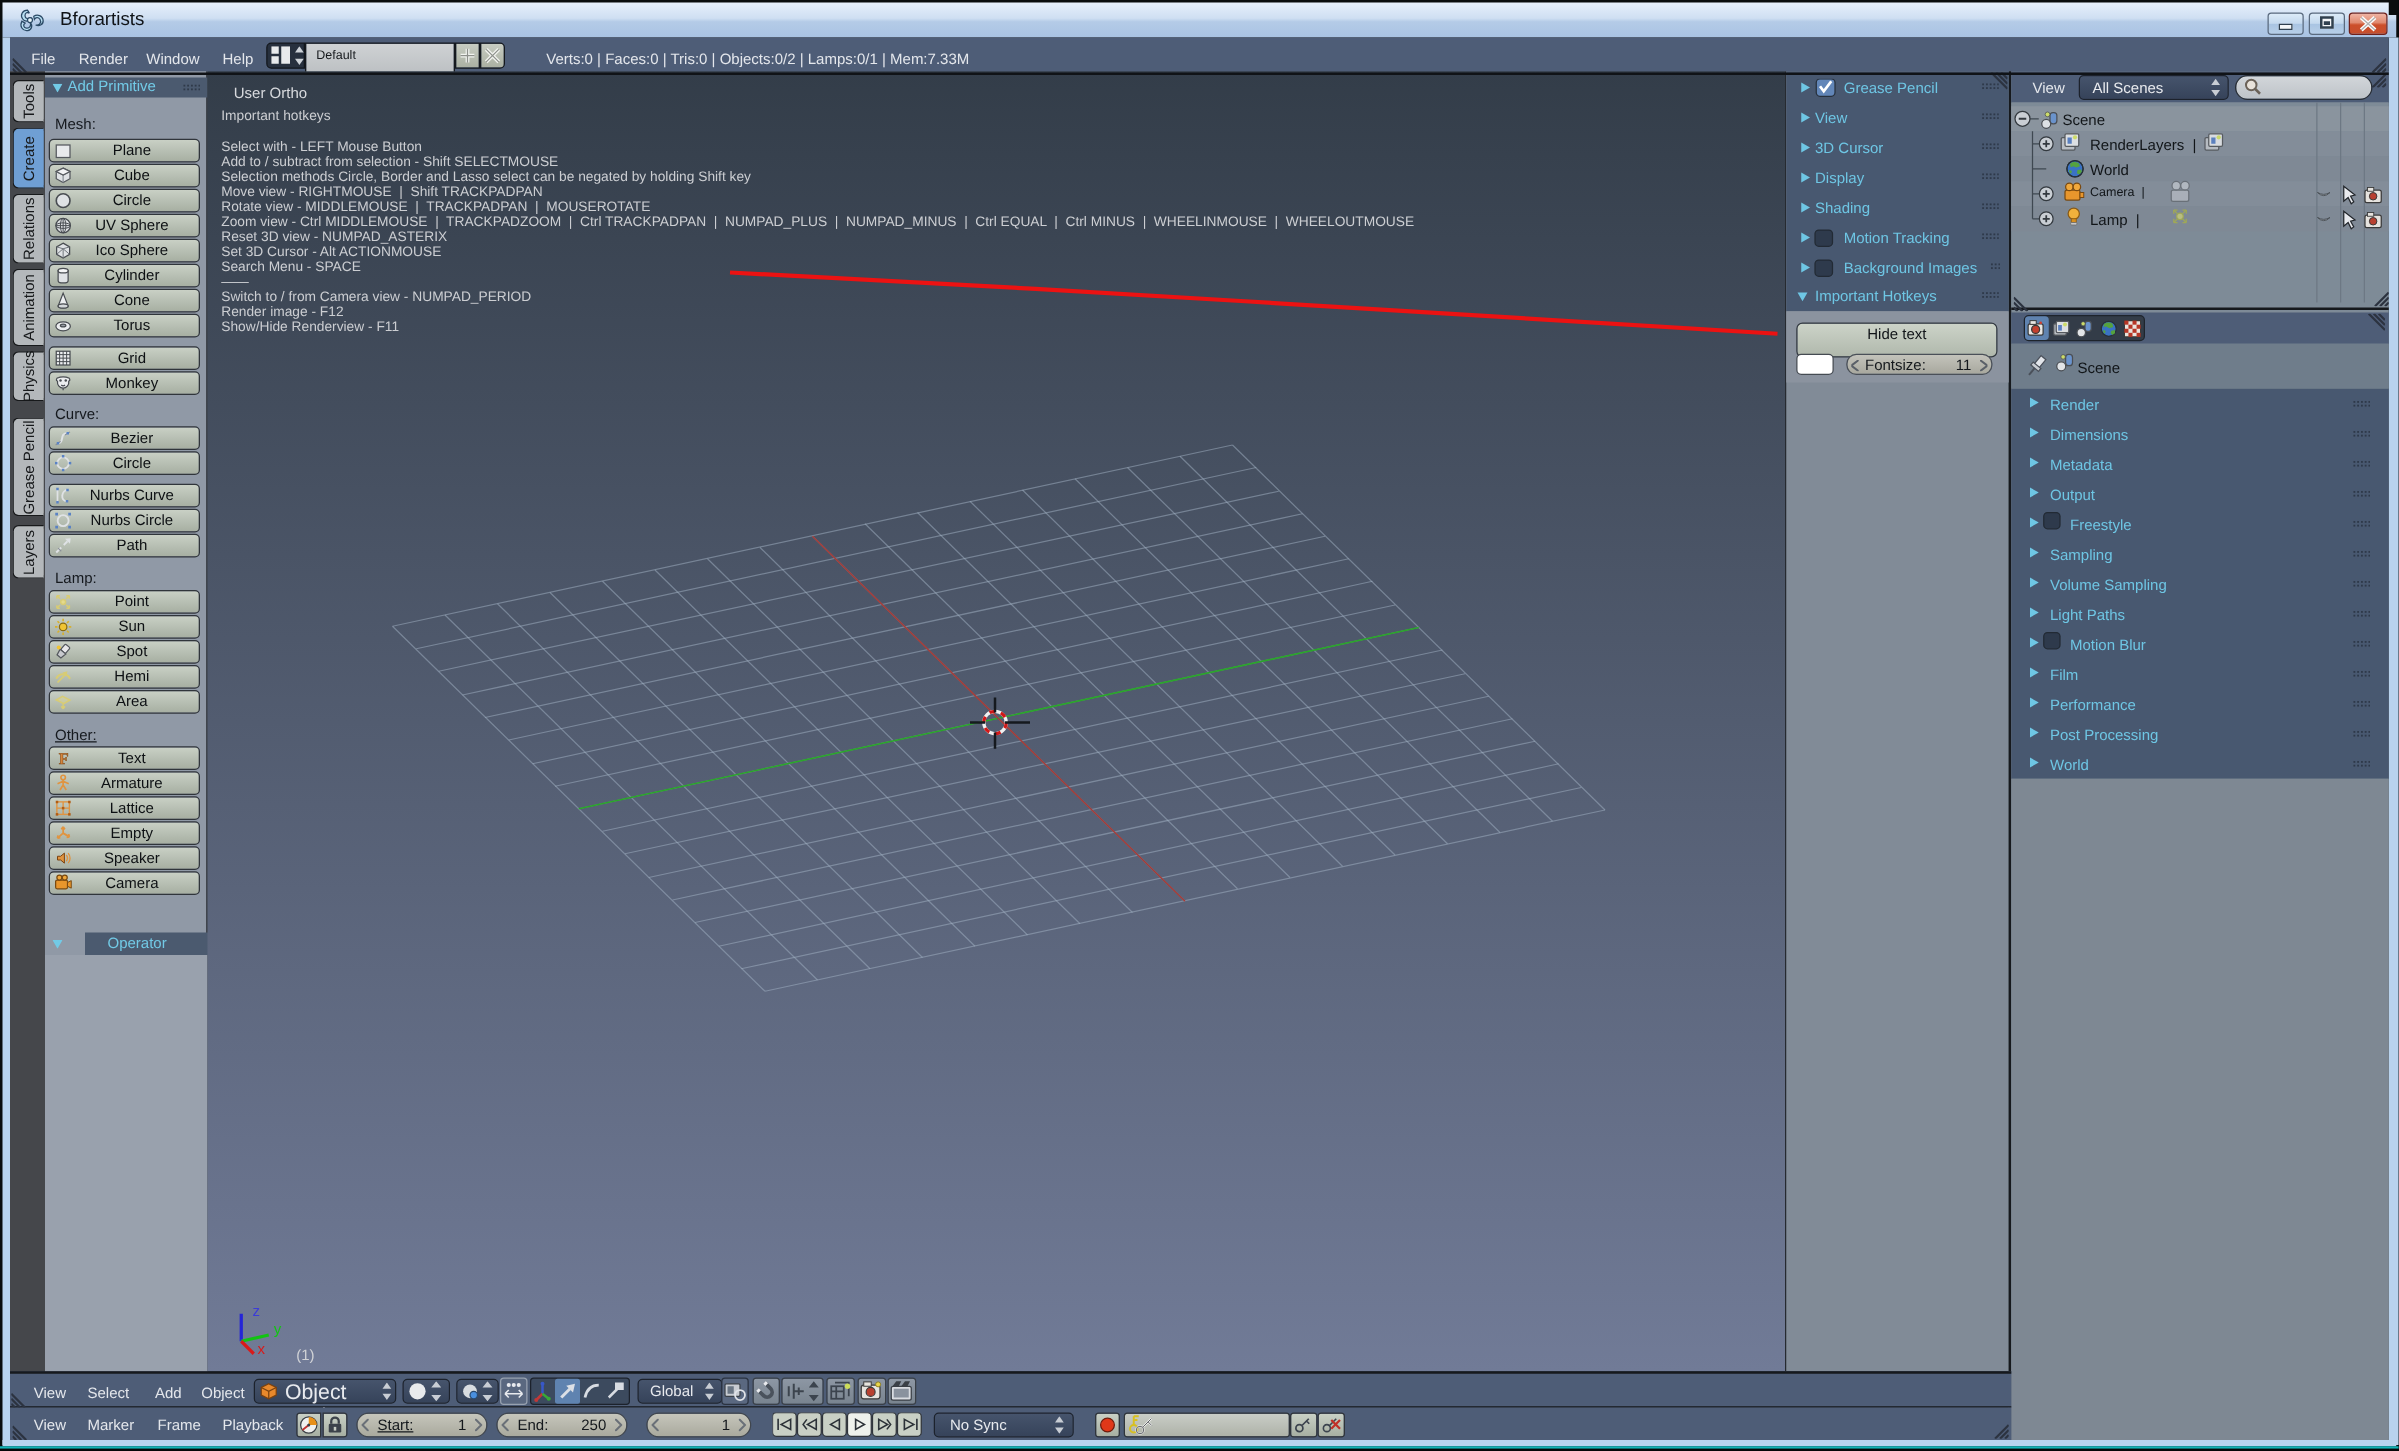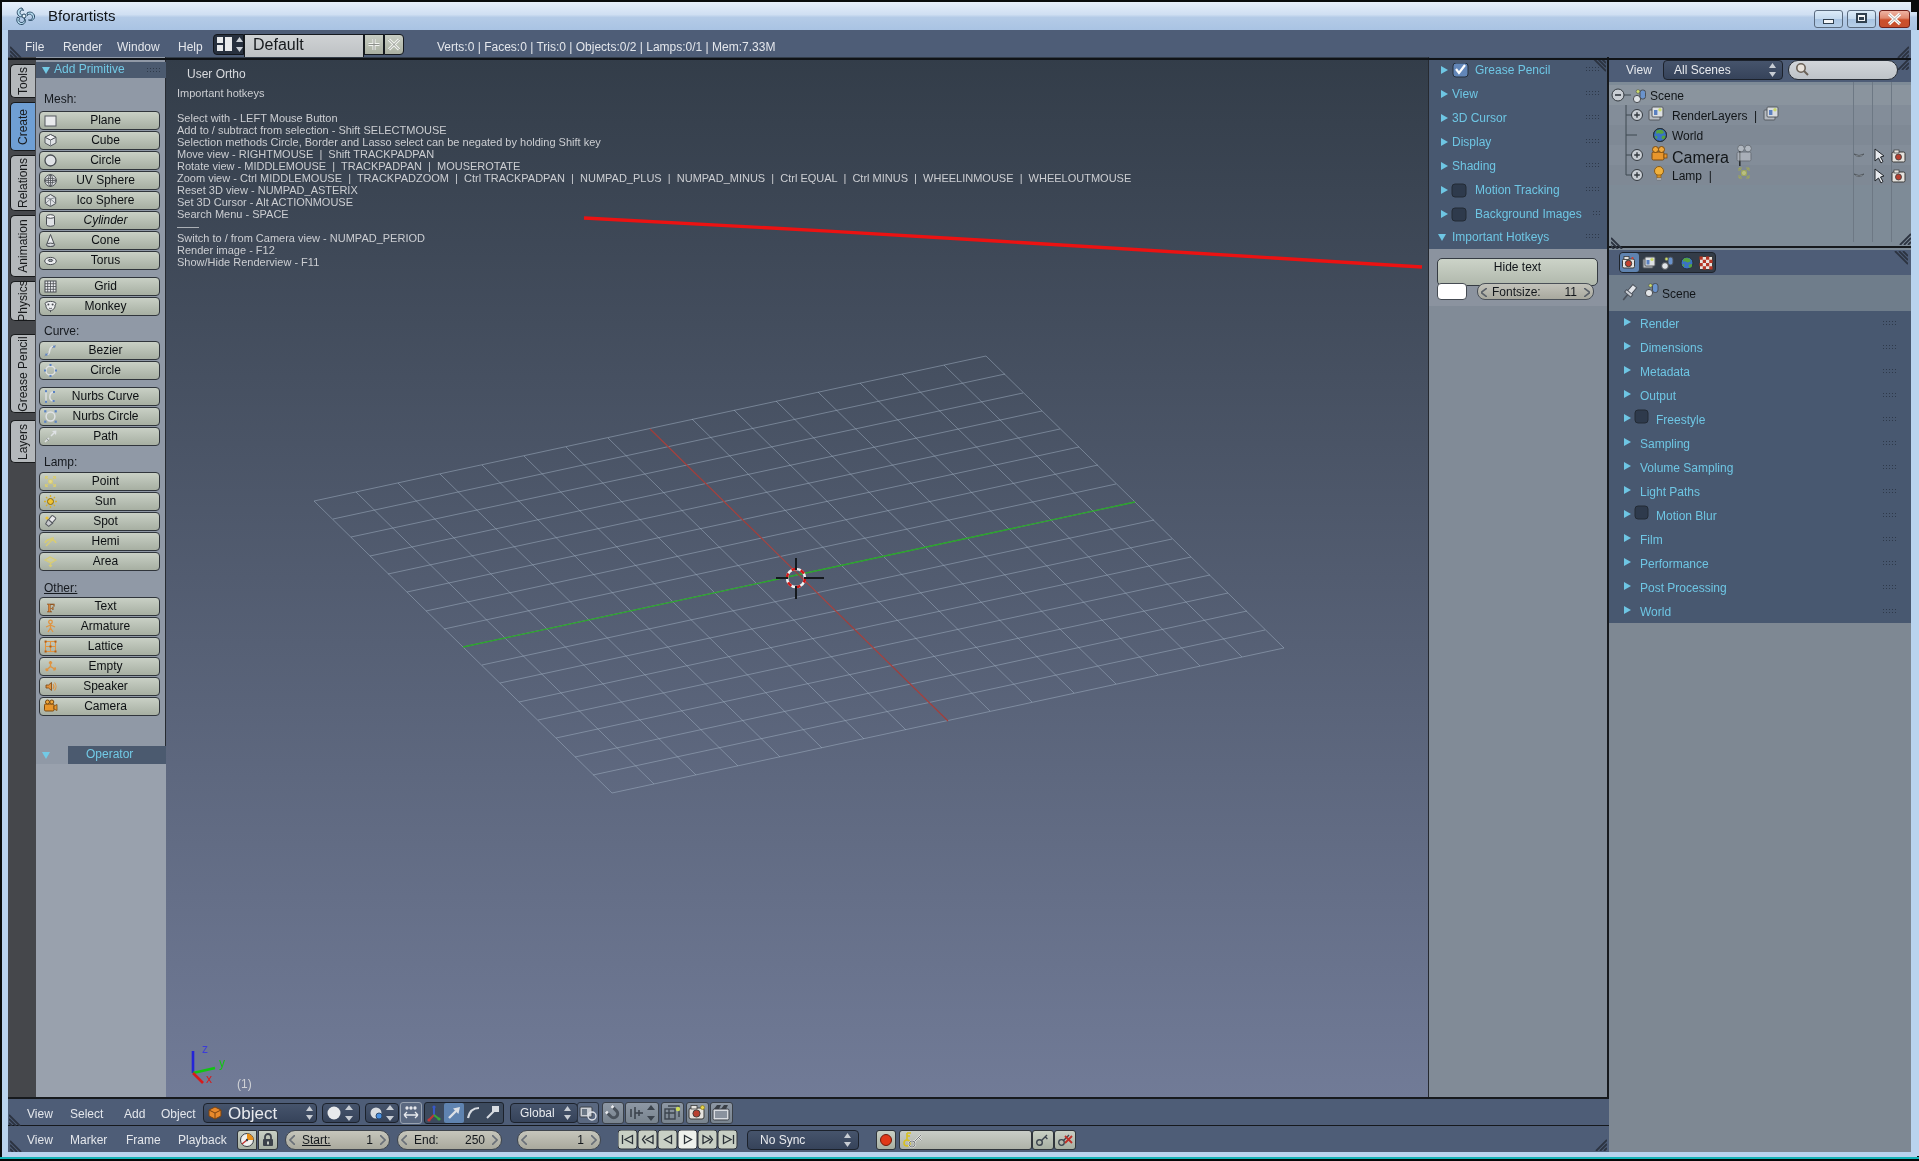--- a/index.html
+++ b/index.html
@@ -61,21 +61,21 @@
 <div class="abs" style="left:213px;top:34px;width:31px;height:21px;background:#27303e;border:1px solid #12161c;border-radius:4px 0 0 4px;"></div>
 <svg class="abs" style="left:217px;top:37px;" width="16" height="15" viewBox="0 0 16 15">
     <rect x="0" y="0" width="6" height="6" fill="#e8eaec"></rect>
     <rect x="0" y="8" width="6" height="6" fill="#e8eaec"></rect>
     <rect x="8" y="0" width="7" height="14" fill="#e8eaec"></rect>
   </svg>
 <svg class="abs" style="left:235px;top:37px;" width="9" height="15" viewBox="0 0 9 15">
     <path d="M4.5 0 L8 5 L1 5 Z" fill="#cdd2d8"></path>
     <path d="M4.5 15 L8 10 L1 10 Z" fill="#cdd2d8"></path>
   </svg>
-<div class="abs" style="left:244px;top:34px;width:120px;height:33px;background:linear-gradient(180deg,#cfd2d4,#b6babd);border:1px solid #15191e;color:#16191c;font-size:16px;line-height:20px;padding-left:8px;">Default</div>
+<div class="abs" style="left:244px;top:34px;width:120px;height:33px;background:linear-gradient(180deg,#cfd2d4,#b6babd);border:1px solid #15191e;color:#16191c;font-size:10px;line-height:20px;padding-left:8px;">Default</div>
 <div class="abs" style="left:364px;top:34px;width:20px;height:21px;background:linear-gradient(180deg,#c7ccc2,#aab0a2);border:1px solid #15191e;"></div>
 <svg class="abs" style="left:364px;top:34px;" width="20" height="21" viewBox="0 0 20 21">
     <path d="M10 5 V16 M4.5 10.5 H15.5" stroke="#f2f4f0" stroke-width="3"></path>
     <path d="M10 5 V16 M4.5 10.5 H15.5" stroke="#2a2e28" stroke-width="1" opacity=".5"></path>
   </svg>
 <div class="abs" style="left:384px;top:34px;width:20px;height:21px;background:linear-gradient(180deg,#c7ccc2,#aab0a2);border:1px solid #15191e;border-radius:0 4px 4px 0;"></div>
 <svg class="abs" style="left:384px;top:34px;" width="20" height="21" viewBox="0 0 20 21">
     <path d="M5 5.5 L15 15.5 M15 5.5 L5 15.5" stroke="#f2f4f0" stroke-width="3"></path>
     <path d="M5 5.5 L15 15.5 M15 5.5 L5 15.5" stroke="#2a2e28" stroke-width="1" opacity=".5"></path>
   </svg>
@@ -126,21 +126,21 @@
 <div class="tsbtn" style="top:171px;"><svg width="15" height="15" viewBox="0 0 15 15">
       <circle cx="7.5" cy="7.5" r="5.8" fill="#dfe2e5" stroke="#494d52"></circle>
       <ellipse cx="7.5" cy="7.5" rx="5.8" ry="2.2" fill="none" stroke="#494d52" stroke-width=".8"></ellipse>
       <ellipse cx="7.5" cy="7.5" rx="2.2" ry="5.8" fill="none" stroke="#494d52" stroke-width=".8"></ellipse>
       <path d="M1.7 7.5 H13.3 M7.5 1.7 V13.3" stroke="#494d52" stroke-width=".8"></path>
     </svg>UV Sphere</div>
 <div class="tsbtn" style="top:191px;"><svg width="15" height="15" viewBox="0 0 15 15">
       <path d="M7.5 1.5 L12.7 4.5 L12.7 10.5 L7.5 13.5 L2.3 10.5 L2.3 4.5 Z" fill="#dfe2e5" stroke="#494d52"></path>
       <path d="M2.3 4.5 L7.5 6 L12.7 4.5 M7.5 6 V13.5 M2.3 10.5 L7.5 6 L12.7 10.5" fill="none" stroke="#70767c" stroke-width=".8"></path>
     </svg>Ico Sphere</div>
-<div class="tsbtn" style="top:211px;font-style:italic;"><svg width="15" height="15" viewBox="0 0 15 15">
+<div class="tsbtn" style="top:211px;"><svg width="15" height="15" viewBox="0 0 15 15">
       <path d="M3.5 3.5 V11.5 A4 1.8 0 0 0 11.5 11.5 V3.5 Z" fill="#dfe2e5" stroke="#494d52"></path>
       <ellipse cx="7.5" cy="3.5" rx="4" ry="1.8" fill="#f4f5f6" stroke="#494d52"></ellipse>
     </svg>Cylinder</div>
 <div class="tsbtn" style="top:231px;"><svg width="15" height="15" viewBox="0 0 15 15">
       <path d="M7.5 1.5 L11.5 11.8 A4 1.7 0 0 1 3.5 11.8 Z" fill="#eceef0" stroke="#494d52"></path>
       <ellipse cx="7.5" cy="11.8" rx="4" ry="1.7" fill="#d4d8db" stroke="#494d52"></ellipse>
     </svg>Cone</div>
 <div class="tsbtn" style="top:251px;"><svg width="15" height="15" viewBox="0 0 15 15">
       <ellipse cx="7.5" cy="8" rx="5.8" ry="3.6" fill="#eceef0" stroke="#494d52"></ellipse>
       <ellipse cx="7.5" cy="7.4" rx="2.2" ry="1.1" fill="#9aa0a6" stroke="#494d52"></ellipse>
@@ -416,21 +416,21 @@
 <div class="abs" style="left:1609px;top:105px;width:302px;height:20px;background:#838d99;"></div>
 <div class="abs" style="left:1609px;top:125px;width:302px;height:20px;background:#7f8995;"></div>
 <div class="abs" style="left:1609px;top:145px;width:302px;height:20px;background:#838d99;"></div>
 <div class="abs" style="left:1609px;top:165px;width:302px;height:20px;background:#7f8995;"></div>
 <div class="abs" style="left:1853px;top:82px;width:1px;height:160px;background:#6d7884;"></div>
 <div class="abs" style="left:1872px;top:82px;width:1px;height:160px;background:#6d7884;"></div>
 <div class="abs" style="left:1891px;top:82px;width:1px;height:160px;background:#6d7884;"></div>
 <div class="abs" style="left:1650px;top:89px;color:#111518;font-size:12px;">Scene</div>
 <div class="abs" style="left:1672px;top:109px;color:#111518;font-size:12px;">RenderLayers&nbsp;&nbsp;|</div>
 <div class="abs" style="left:1672px;top:129px;color:#111518;font-size:12px;">World</div>
-<div class="abs" style="left:1672px;top:149px;color:#111518;font-size:16px;">Camera&nbsp;&nbsp;|</div>
+<div class="abs" style="left:1672px;top:149px;color:#111518;font-size:10px;">Camera&nbsp;&nbsp;|</div>
 <div class="abs" style="left:1672px;top:169px;color:#111518;font-size:12px;">Lamp&nbsp;&nbsp;|</div>
 <svg class="abs" style="left:1611px;top:237px;" width="15" height="12" viewBox="0 0 15 12">
     <path d="M0 1 L11 12 M0 5 L7 12 M0 9 L3 12" stroke="#2c3340" stroke-width="1.8"></path>
   </svg>
 <svg class="abs" style="left:1896px;top:232px;" width="15" height="13" viewBox="0 0 15 13">
     <path d="M15 2 L4 13 M15 6 L8 13 M15 10 L12 13" stroke="#2c3340" stroke-width="1.8"></path>
   </svg>
 <svg class="abs" style="left:1894px;top:58px;" width="15" height="12" viewBox="0 0 15 12">
     <path d="M15 1 L4 12 M15 5 L8 12 M15 9 L12 12" stroke="#2c3340" stroke-width="1.8"></path>
   </svg>

